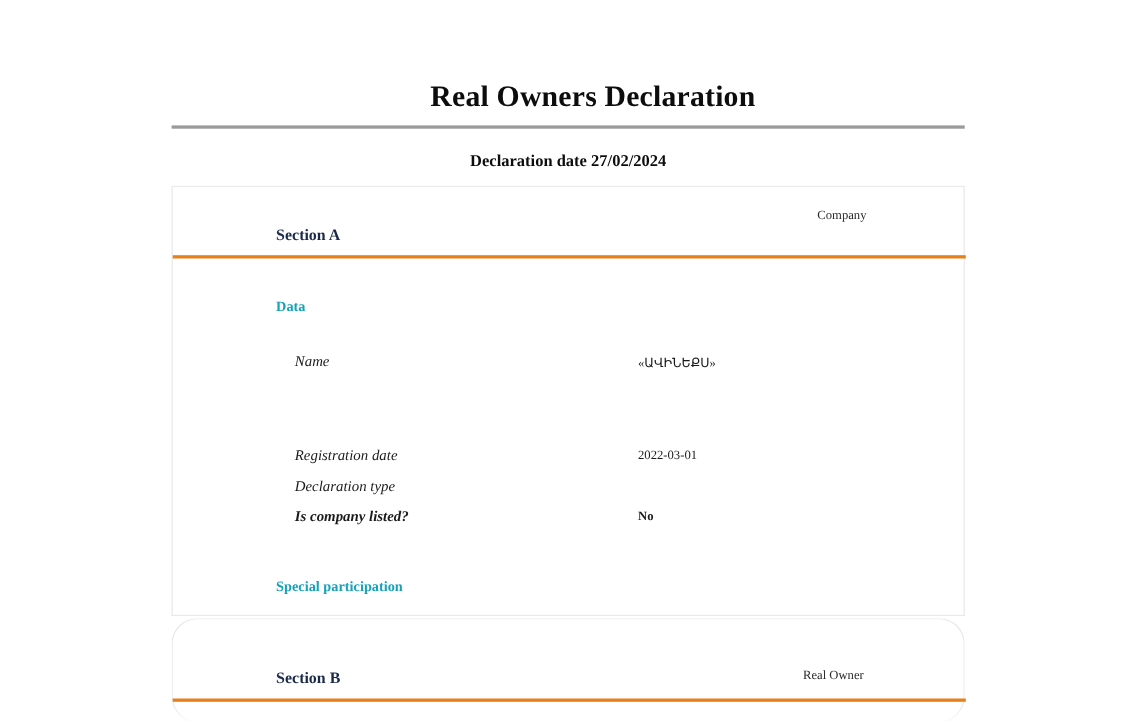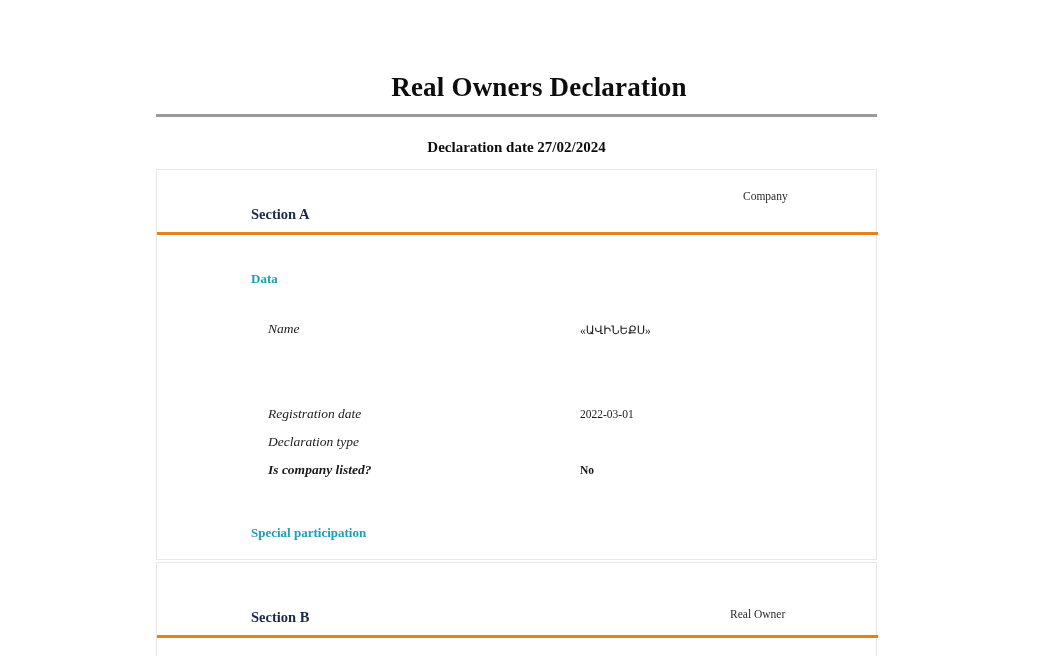--- a/index.html
+++ b/index.html
@@ -71,20 +71,21 @@
 
   .card-a {
     top: 169px;
     height: 391px;
   }
 
   .card-b {
     top: 562px;
     height: 94px;
     border-bottom: none;
+    border-radius: 23px;
   }
 
   .card-head {
     position: relative;
     height: 62px;
   }
 
   .section-label {
     position: absolute;
     left: 94px;

